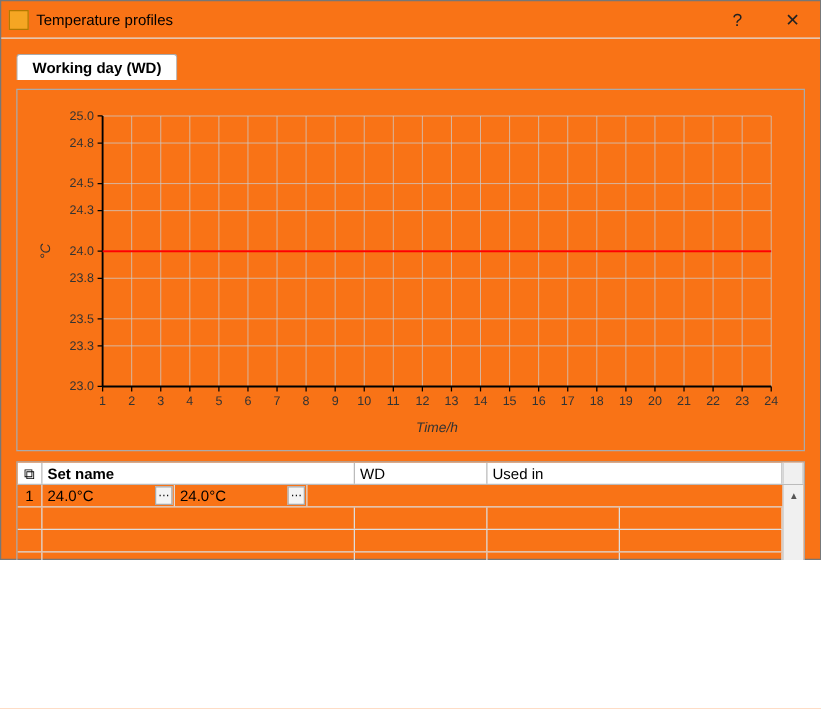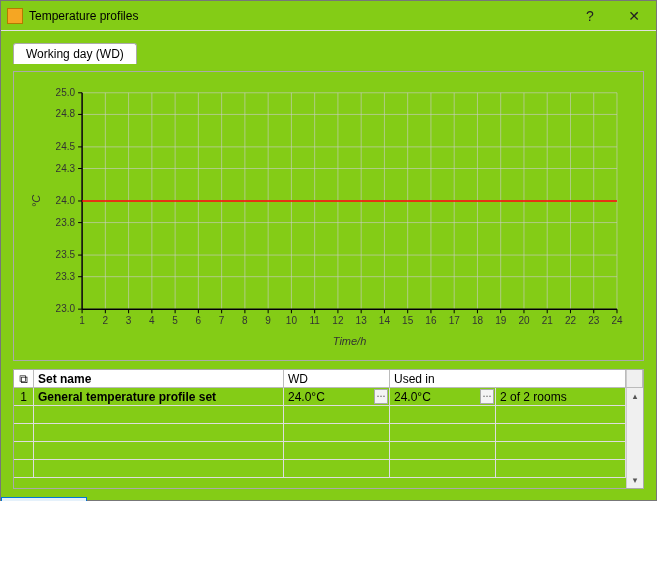--- a/index.html
+++ b/index.html
@@ -5,25 +5,25 @@
   * { box-sizing: border-box; }
   body {
     margin: 0;
     font-family: "Segoe UI", Tahoma, sans-serif;
     font-size: 12px;
     background: #fff;
     color: #000;
   }
   .window {
     width: 657px;
-    height: 501px;
+    height: 448px;
     border: 1px solid #777;
     display: flex;
     flex-direction: column;
-    background: #84cc16;
+    background: #f97316;
   }
   .titlebar {
     height: 30px;
     display: flex;
     align-items: center;
     padding: 0 0 0 6px;
     border-bottom: 1px solid #e0e0e0;
   }
   .titlebar .app-icon {
     width: 16px; height: 16px;
@@ -44,20 +44,21 @@
     display: flex;
     flex-direction: column;
     gap: 8px;
   }
   
   .tabbar {
     display: flex;
     align-items: center;
     height: 22px;
     position: relative;
+    font-weight: bold;
   }
   .tab {
     padding: 3px 12px;
     border: 1px solid #aaa;
     border-bottom: none;
     background: #f5f5f5;
     color: #888;
     border-top-left-radius: 3px;
     border-top-right-radius: 3px;
     margin-right: -1px;
@@ -275,30 +276,28 @@
         <div class="th col-idx">⧉</div>
         <div class="th col-name">Set name</div>
         <div class="th col-wd">WD</div>
         <div class="th col-used">Used in</div>
         <div class="th col-scroll"></div>
       </div>
       <div class="tbody">
         <div class="rows">
           <div class="trow">
             <div class="td col-idx">1</div>
-            <div class="td col-name">General temperature profile set</div>
             <div class="td col-wd">
               <span>24.0°C</span>
               <span class="ellips">⋯</span>
             </div>
             <div class="td col-nwd">
               <span>24.0°C</span>
               <span class="ellips">⋯</span>
             </div>
-            <div class="td col-used">2 of 2 rooms</div>
           </div>
           <div class="trow">
               <div class="td col-idx"></div>
               <div class="td col-name"></div>
               <div class="td col-wd"></div>
               <div class="td col-nwd"></div>
               <div class="td col-used"></div>
             </div>
           <div class="trow">
               <div class="td col-idx"></div>

